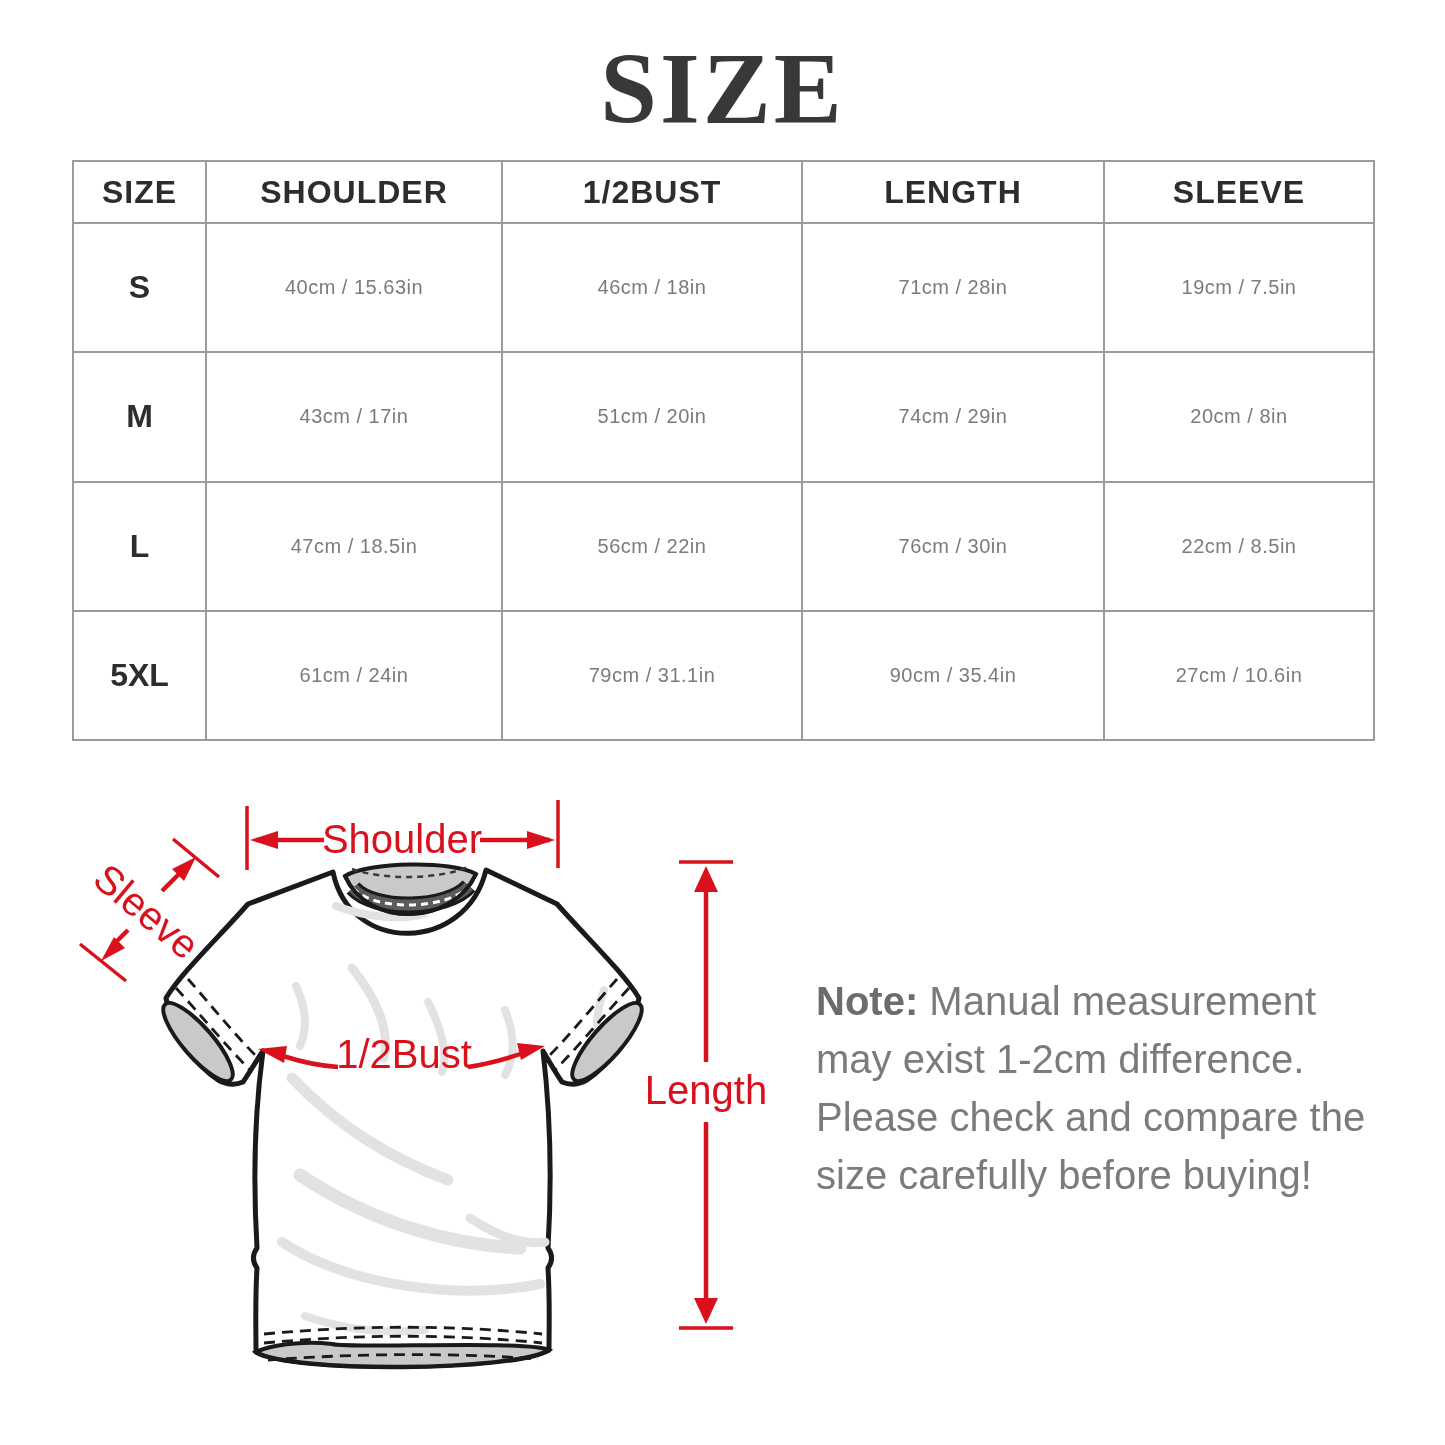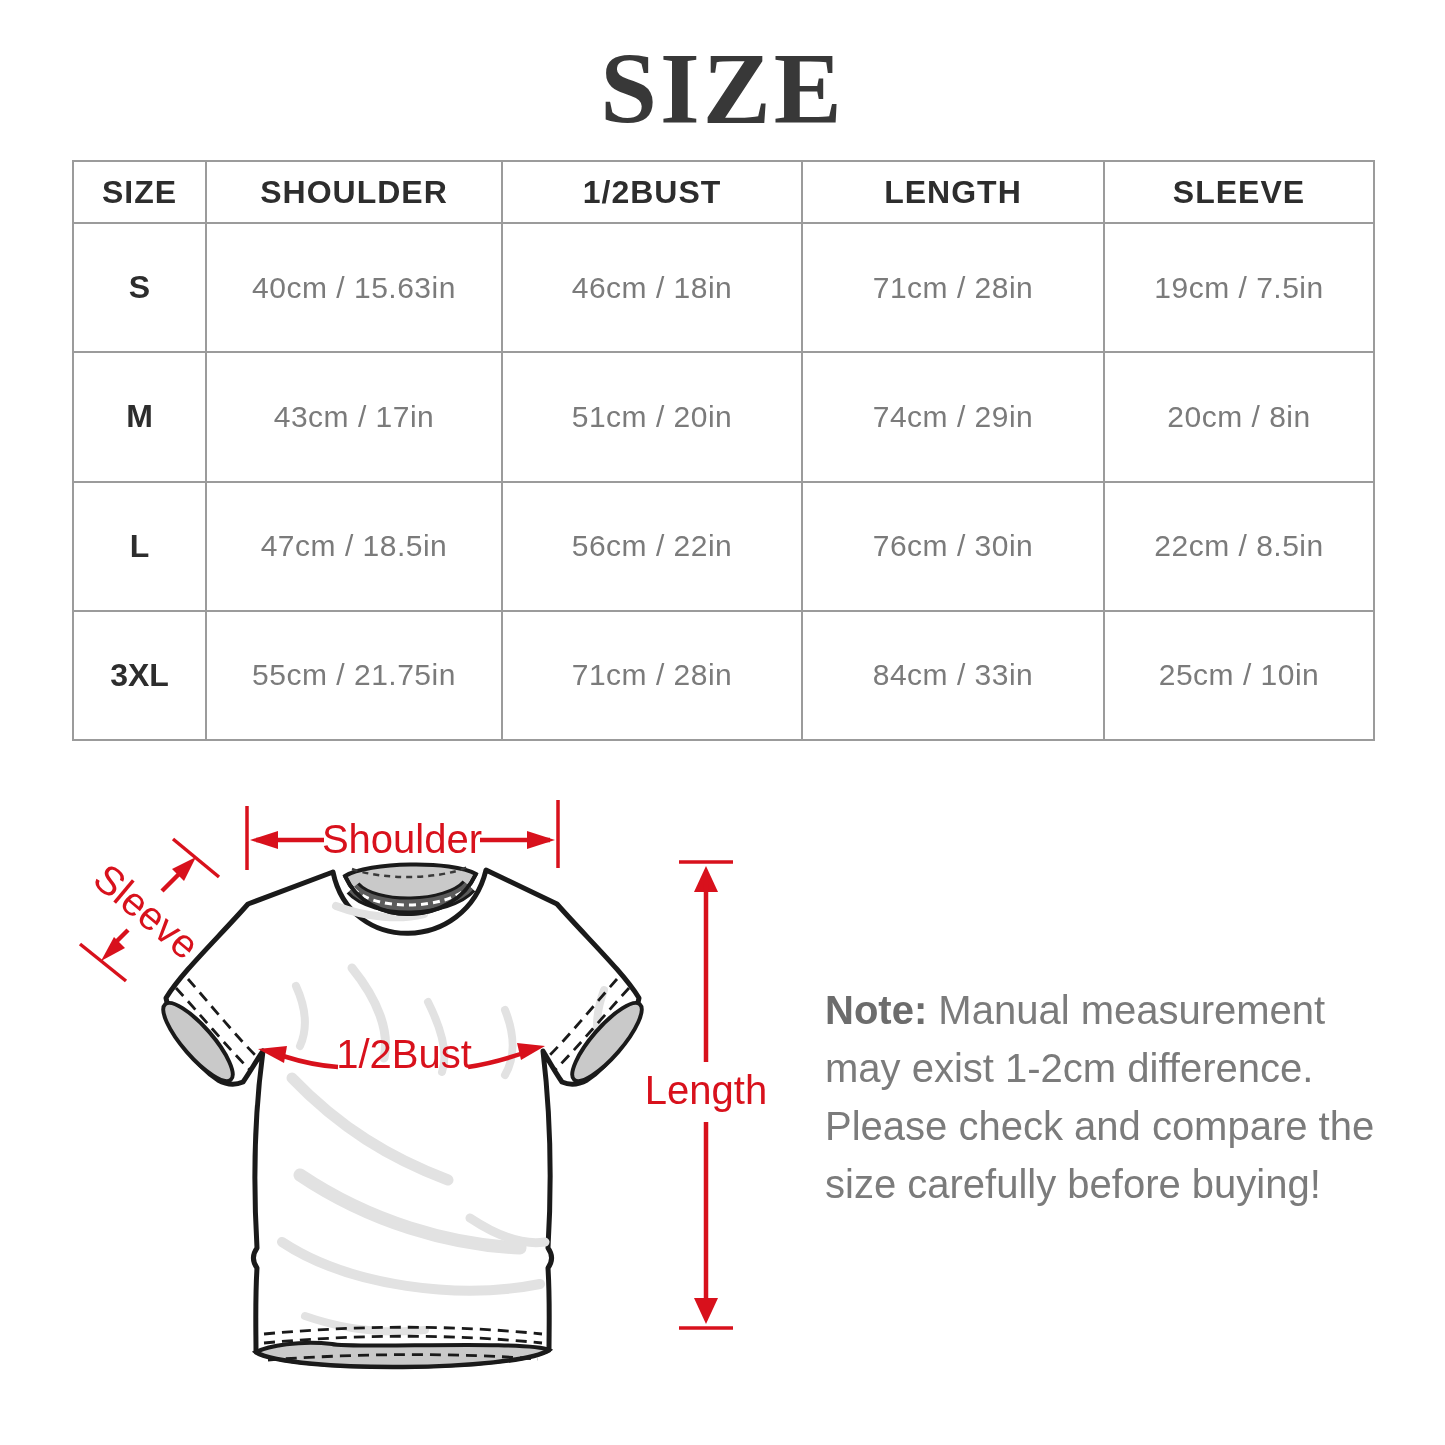--- a/index.html
+++ b/index.html
@@ -18,28 +18,28 @@
     border-collapse:collapse; table-layout:fixed;
   }
   .size-table th, .size-table td {
     border:2px solid var(--border); text-align:center; vertical-align:middle; padding:0;
     overflow:hidden; white-space:nowrap;
   }
   .size-table thead tr { height:62px; }
   .size-table tbody tr { height:64px; }
   .size-table th { font-size:32px; font-weight:bold; color:var(--head); letter-spacing:1px; }
   td.size-cell { font-size:32px; font-weight:bold; color:var(--head); }
-  td.value-cell { font-size:30px; color:var(--val); letter-spacing:0.5px; }
+  td.value-cell { font-size:20px; color:var(--val); letter-spacing:0.5px; }
   col.c1 { width:133px; } col.c2 { width:296px; } col.c3 { width:300px; }
   col.c4 { width:302px; } col.c5 { width:270px; }
 
   svg.diagram { position:absolute; left:40px; top:790px; width:760px; height:640px; }
 
   .note {
-    position:absolute; left:816px; top:972px; width:575px; margin:9px;
+    position:absolute; left:816px; top:972px; width:575px; margin:0;
     font-size:40px; line-height:58px; color:var(--note);
   }
   .note .prefix { font-weight:bold; color:#6c6c6c; }
 
   
   .outline { fill:#ffffff; stroke:var(--ink); stroke-width:5; stroke-linejoin:round; }
   .shade   { fill:var(--shade); stroke:var(--ink); stroke-width:4; }
   .innerline { fill:none; stroke:var(--ink); stroke-width:4; }
   .seam    { fill:none; stroke:var(--ink); stroke-width:2.8; stroke-dasharray:11 7; }
   .collarband-outer { fill:none; stroke:var(--ink); stroke-width:17; }
@@ -93,25 +93,25 @@
         <td class="value-cell">20cm / 8in</td>
       </tr>
       <tr>
         <td class="size-cell">L</td>
         <td class="value-cell">47cm / 18.5in</td>
         <td class="value-cell">56cm / 22in</td>
         <td class="value-cell">76cm / 30in</td>
         <td class="value-cell">22cm / 8.5in</td>
       </tr>
       <tr>
-        <td class="size-cell">3XL</td>
-        <td class="value-cell">55cm / 21.75in</td>
-        <td class="value-cell">71cm / 28in</td>
-        <td class="value-cell">84cm / 33in</td>
-        <td class="value-cell">25cm / 10in</td>
+        <td class="size-cell">5XL</td>
+        <td class="value-cell">61cm / 24in</td>
+        <td class="value-cell">79cm / 31.1in</td>
+        <td class="value-cell">90cm / 35.4in</td>
+        <td class="value-cell">27cm / 10.6in</td>
       </tr>
     </tbody>
 </table>
 
 <svg class="diagram" viewBox="40 790 760 640" aria-hidden="true">
 
   <path class="outline" d="
     M333,872 L248,904
     C218,938 182,972 166,998
     C172,1032 196,1066 218,1080

